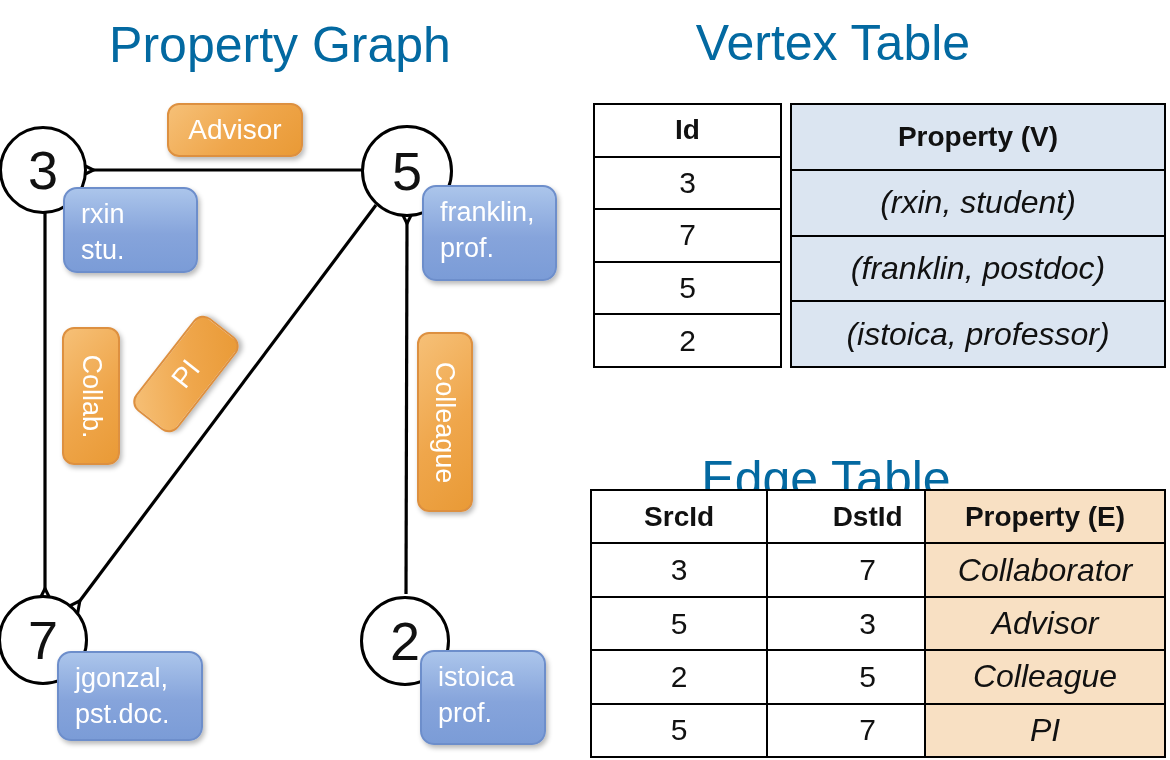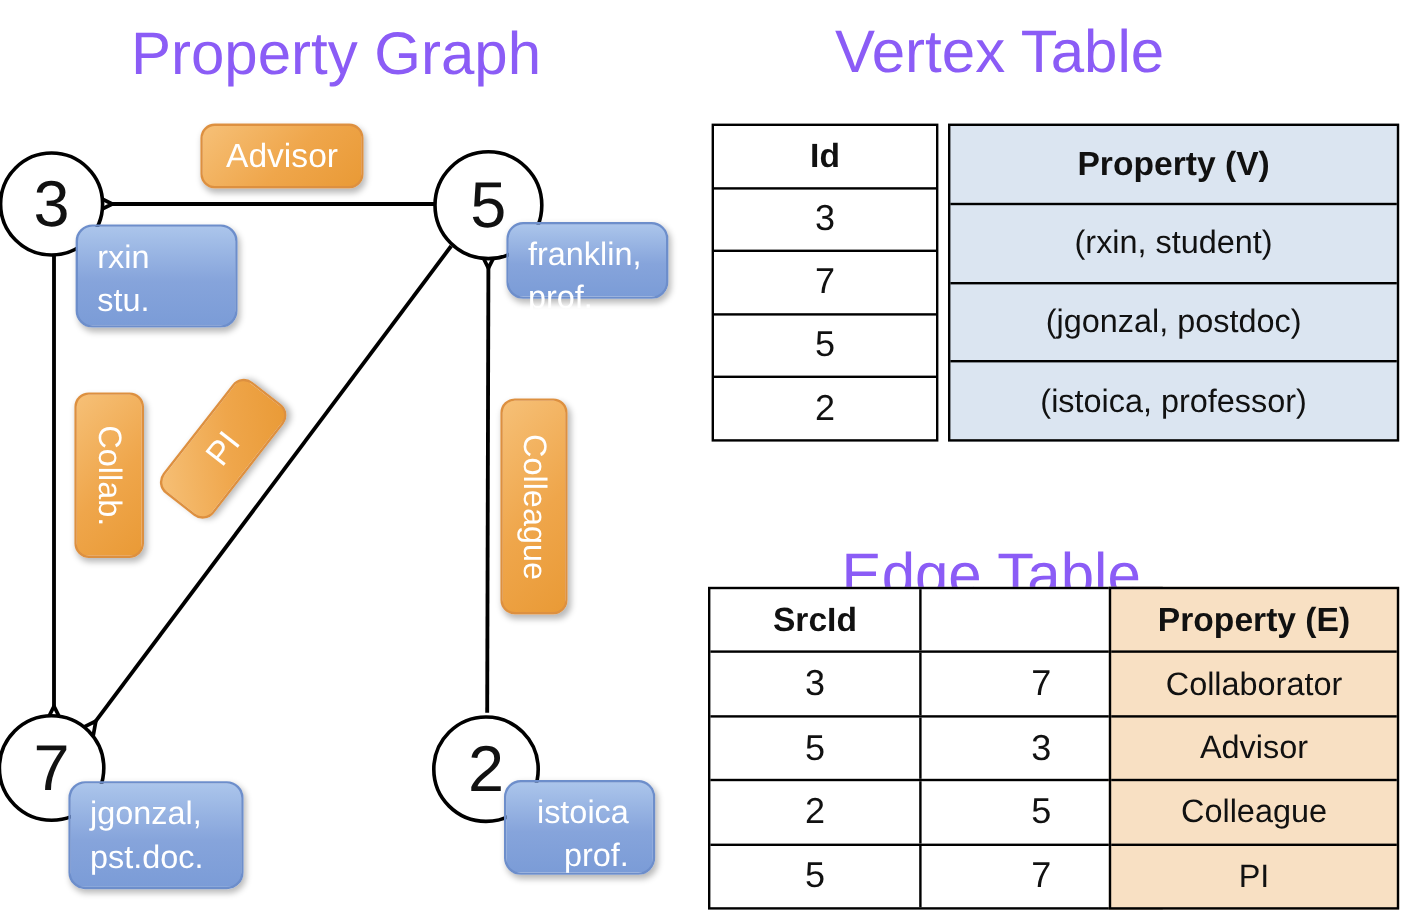--- a/index.html
+++ b/index.html
@@ -4,21 +4,21 @@
 <style>
   html,body{margin:0;padding:0;}
   body{
     width:1170px;height:760px;position:relative;overflow:hidden;
     background:#ffffff;font-family:"Liberation Sans", sans-serif;
     -webkit-font-smoothing:antialiased;
   }
   *{box-sizing:border-box;}
 
   .title{
-    position:absolute;color:#8b5cf6;font-size:50px;font-weight:400;
+    position:absolute;color:#0369a1;font-size:50px;font-weight:400;
     letter-spacing:0px;text-align:center;white-space:nowrap;
   }
   #graph-title{left:0;top:16px;width:560px;}
   #vertex-title{left:593px;top:14px;width:480px;}
   #edge-title{left:593px;top:402px;width:466px;margin-top:48px;}
 
   
   #edge-svg{position:absolute;left:0;top:0;width:560px;height:760px;}
 
   .node{
@@ -32,23 +32,23 @@
   #node-2{left:360px;top:596px;width:90px;height:90px;}
 
   .vlabel{
     position:absolute;border-radius:14px;color:#fff;
     background:linear-gradient(to bottom,#abc5eb 0%,#86a4db 55%,#7b9cd7 100%);
     border:2px solid #6d8ecb;
     box-shadow:2px 3px 5px rgba(0,0,0,0.28);
     font-size:27px;line-height:1.32;padding:8px 20px 0 16px;
   }
   #label-rxin{left:63px;top:187px;width:135px;height:86px;}
-  #label-franklin{left:422px;top:185px;width:135px;height:64px;}
+  #label-franklin{left:422px;top:185px;width:135px;height:96px;}
   #label-jgonzal{left:57px;top:651px;width:146px;height:90px;}
-  #label-istoica{left:420px;top:650px;width:126px;height:79px;text-align:right;}
+  #label-istoica{left:420px;top:650px;width:126px;height:95px;}
 
   .elabel{
     position:absolute;border-radius:12px;color:#fff;
     background:linear-gradient(135deg,#f6c077 0%,#efa64b 55%,#e99a36 100%);
     border:2px solid #dd9040;
     box-shadow:2px 3px 5px rgba(0,0,0,0.28);
     display:flex;align-items:center;justify-content:center;
     font-size:28px;white-space:nowrap;
   }
   #label-advisor{left:167px;top:103px;width:136px;height:54px;}
@@ -66,21 +66,21 @@
   #vtable-prop{left:790px;top:103px;width:376px;height:265px;background:#dbe5f1;}
   #etable-ids{left:590px;top:489px;width:379px;height:269px;}
   #etable-prop{left:924px;top:489px;width:242px;height:269px;background:#f8e0c3;}
 
   .trow{
     flex:1;display:flex;align-items:center;justify-content:center;
     border-bottom:2.5px solid #000;font-size:30px;color:#111;
   }
   .trow:last-child{border-bottom:none;}
   .trow.header{font-weight:700;font-size:28px;}
-  .prop-cell{font-size:27px;}
+  .prop-cell{font-size:32px;font-style:italic;}
   .two-col{justify-content:stretch;padding:0;}
   .two-col .cell{
     display:flex;align-items:center;justify-content:center;height:100%;
   }
   .two-col .cell.src{width:47%;border-right:2.5px solid #000;}
   .two-col .cell.dst{width:53%;}
 </style>
 </head>
 <body>
 
@@ -150,29 +150,30 @@
   <div class="trow header">Id</div>
   <div class="trow">3</div>
   <div class="trow">7</div>
   <div class="trow">5</div>
   <div class="trow">2</div>
 </div>
 
 <div class="subtable" id="vtable-prop">
   <div class="trow header">Property (V)</div>
   <div class="trow prop-cell">(rxin, student)</div>
-  <div class="trow prop-cell">(jgonzal, postdoc)</div>
+  <div class="trow prop-cell">(franklin, postdoc)</div>
   <div class="trow prop-cell">(istoica, professor)</div>
 </div>
 
 <div class="title" id="edge-title">Edge Table</div>
 
 <div class="subtable" id="etable-ids">
   <div class="trow header two-col">
     <span class="cell src">SrcId</span>
+    <span class="cell dst">DstId</span>
   </div>
   <div class="trow two-col">
     <span class="cell src">3</span>
     <span class="cell dst">7</span>
   </div>
   <div class="trow two-col">
     <span class="cell src">5</span>
     <span class="cell dst">3</span>
   </div>
   <div class="trow two-col">

